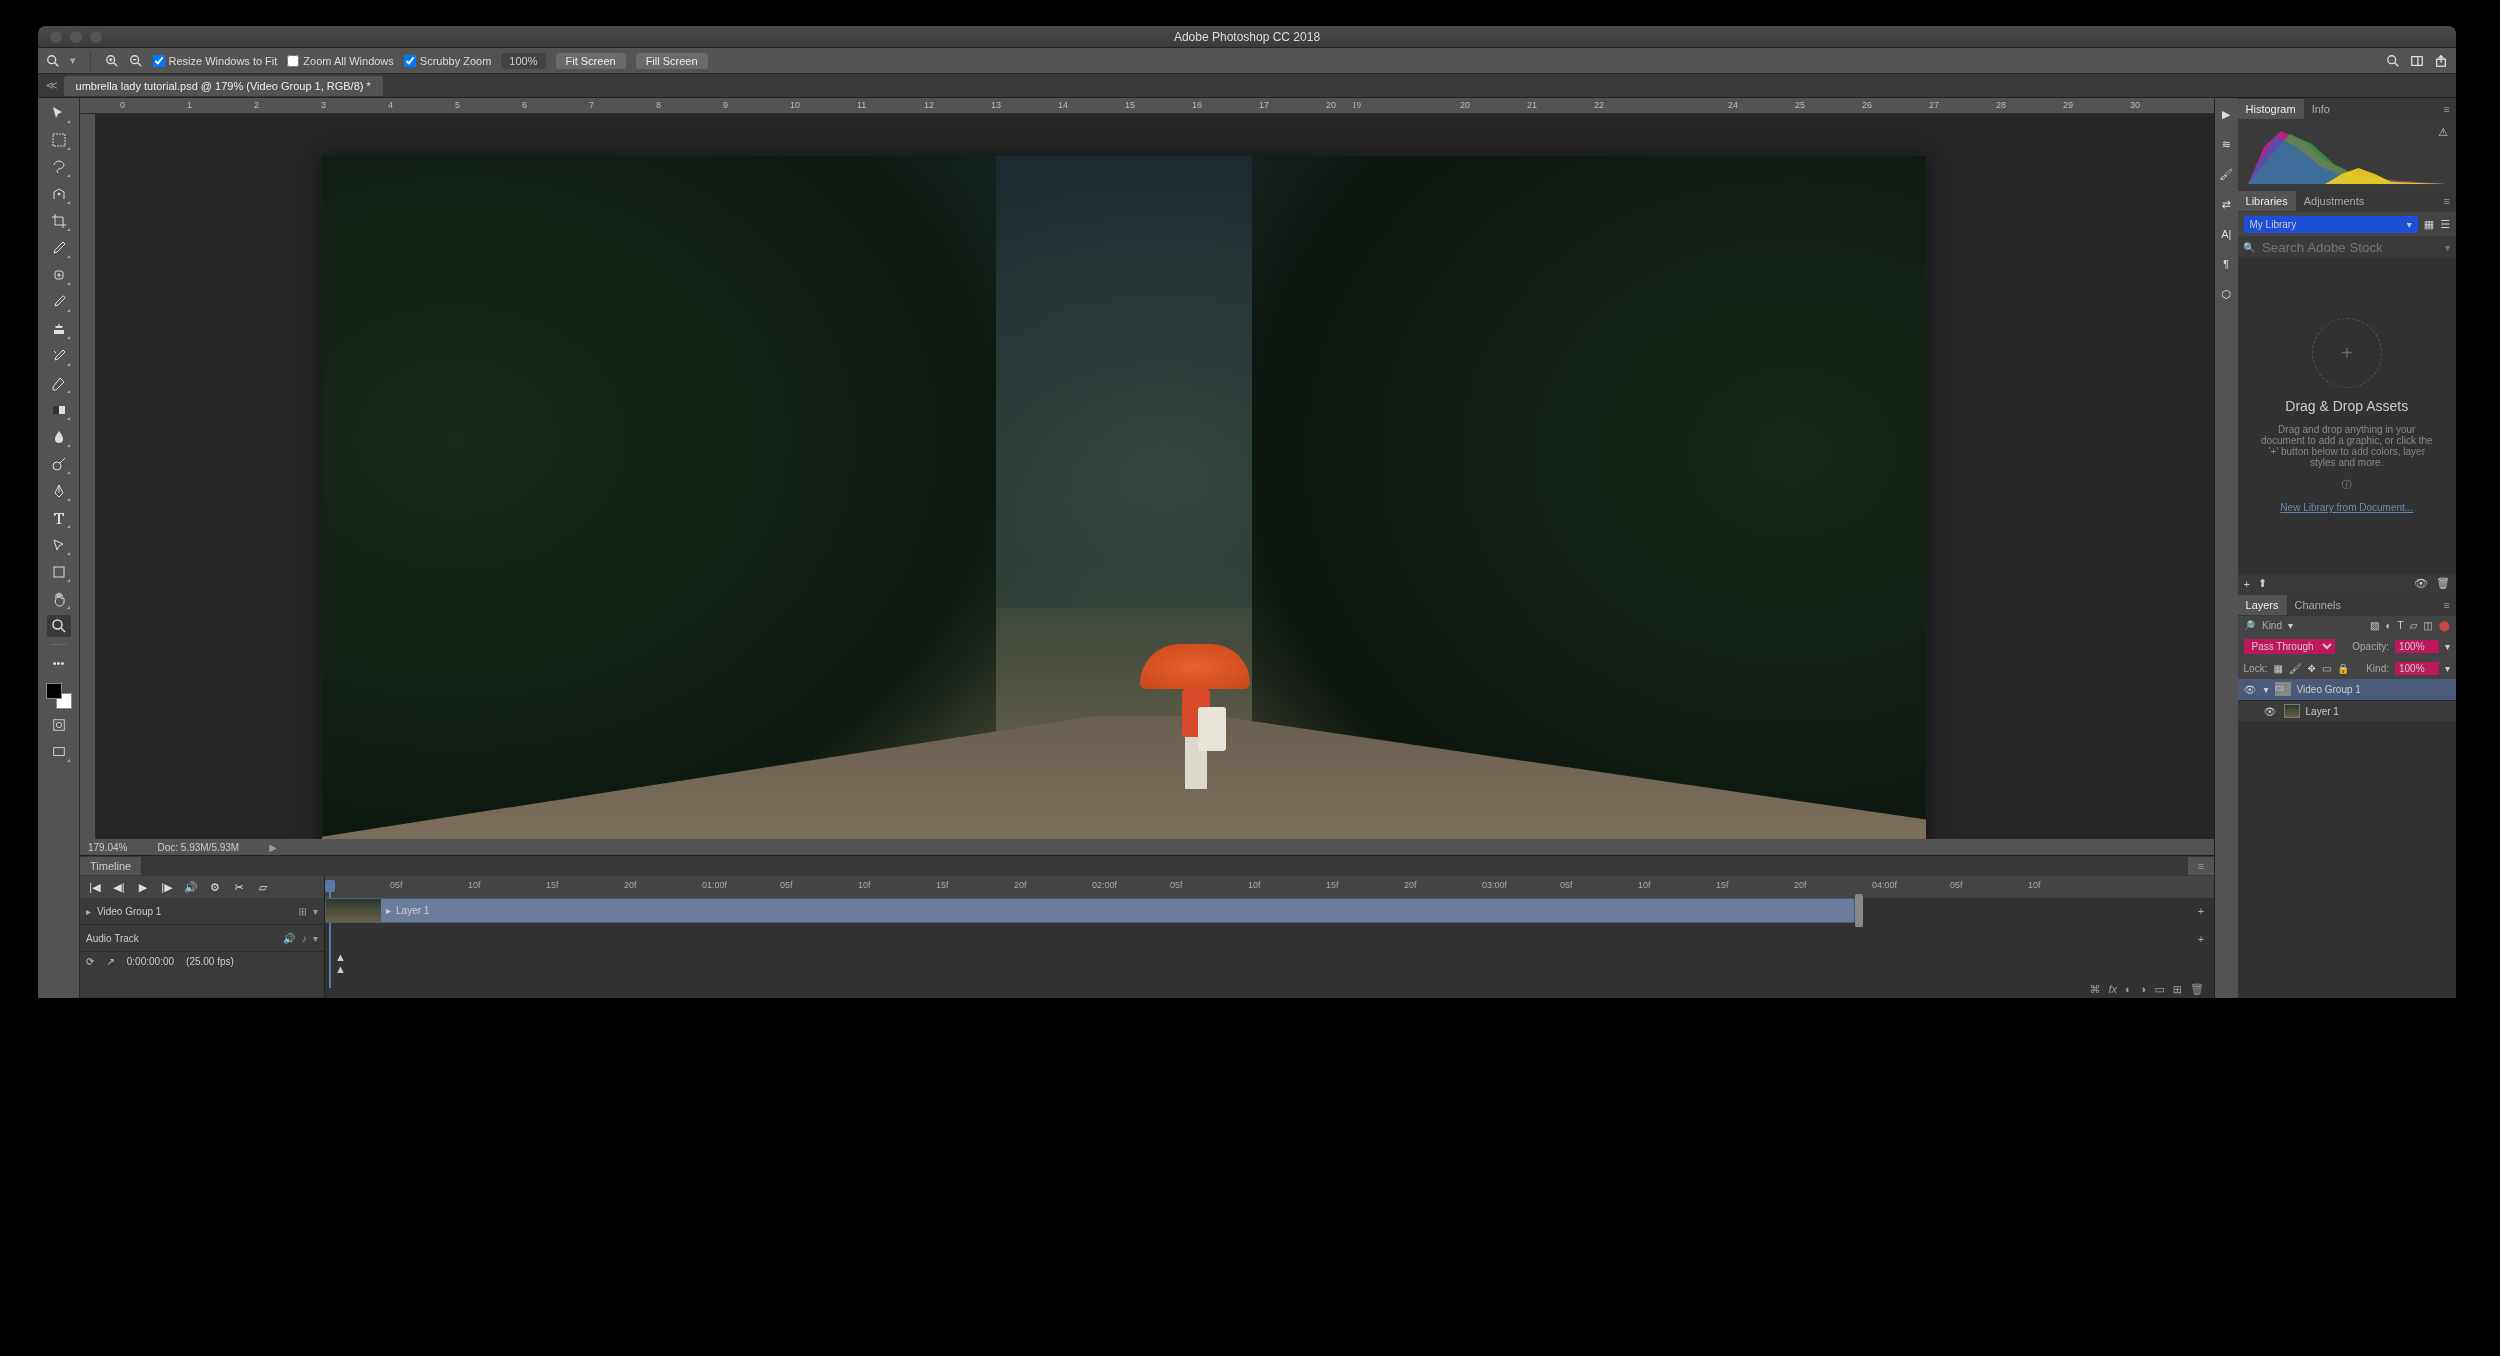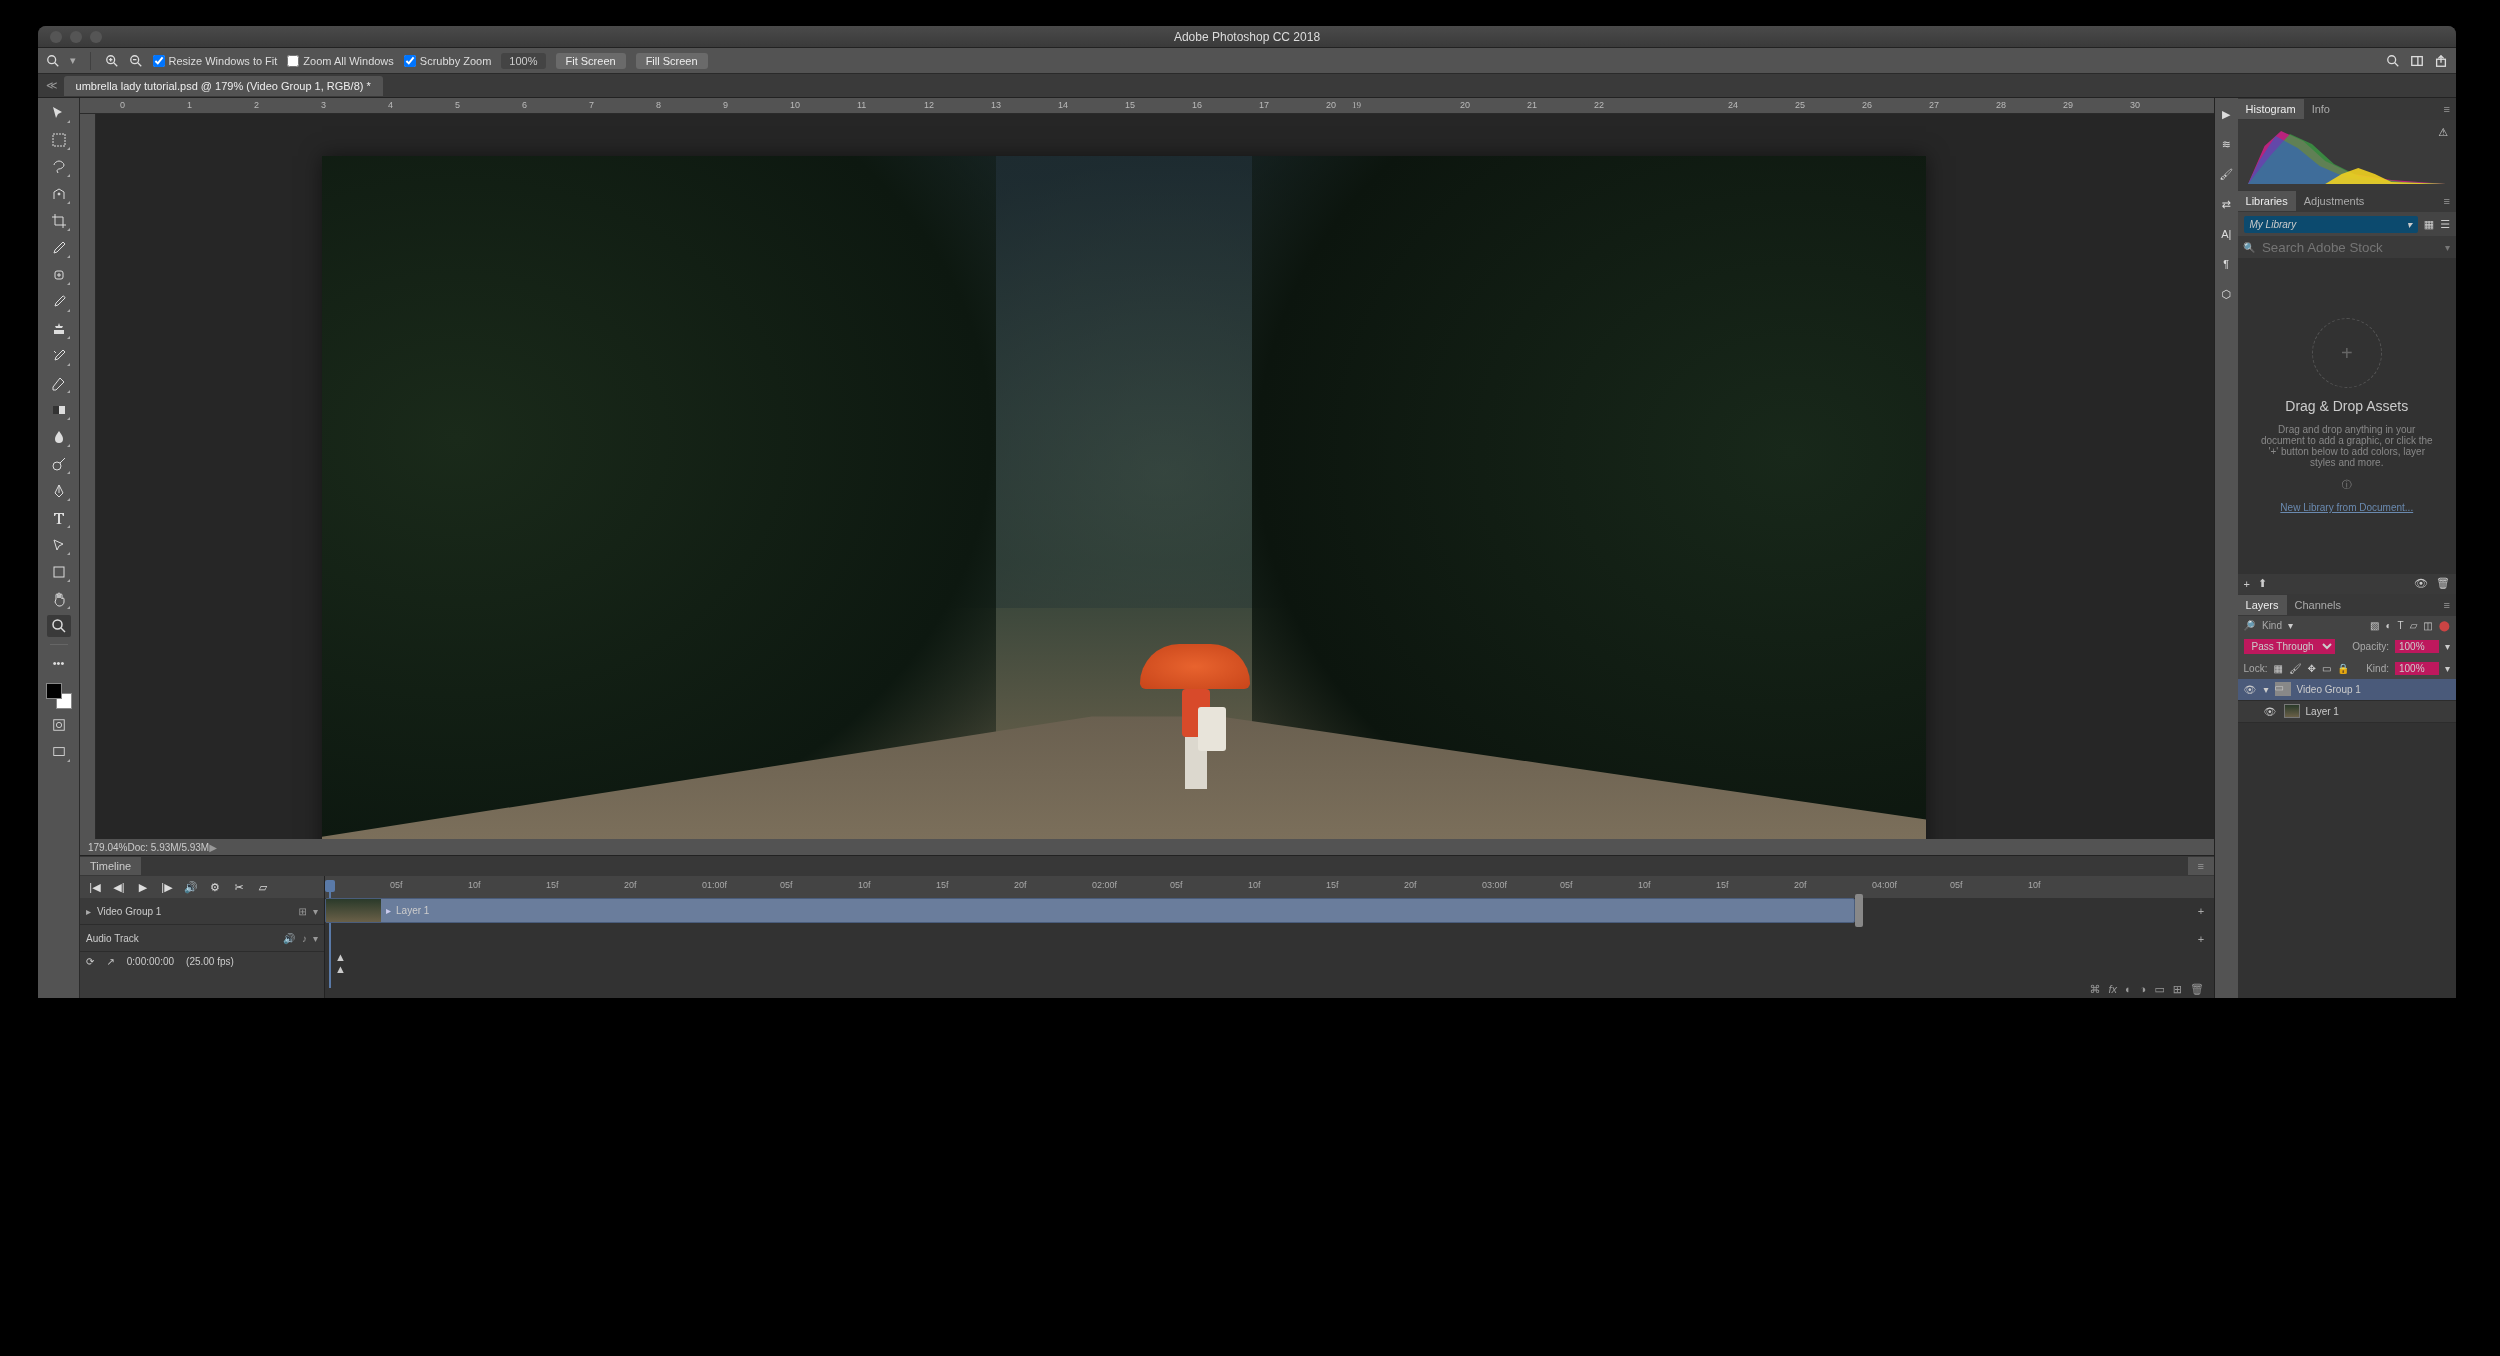--- a/index.html
+++ b/index.html
@@ -38,21 +38,21 @@
 .photo { position:absolute; left:226px; top:42px; width:1604px; height:904px; background:linear-gradient(180deg,#1a2835 0%,#2a3a3a 28%,#324238 45%,#6a614b 70%,#8a7a5e 100%); box-shadow:0 0 20px rgba(0,0,0,.5); overflow:hidden; }
 .mountain{position:absolute;left:30%;top:0;width:45%;height:50%;background:radial-gradient(ellipse at 50% 70%,#3a4a42,#1f2d2d 70%);opacity:.6;}
 .foliage-l{position:absolute;left:0;top:0;width:42%;height:78%;background:radial-gradient(ellipse at 20% 40%,#1a2a1a,#0d1810 70%,transparent);}
 .foliage-r{position:absolute;right:0;top:0;width:42%;height:82%;background:radial-gradient(ellipse at 80% 40%,#18281a,#0c150e 70%,transparent);}
 .road{position:absolute;left:0;bottom:0;width:100%;height:38%;background:linear-gradient(180deg,#6a6050,#9a8a6e);clip-path:polygon(0 100%,100% 100%,100% 30%,56% 0,48% 0,0 35%);}
 .umbrella{position:absolute;left:51%;top:54%;width:110px;height:45px;background:radial-gradient(ellipse,#e8632e,#c8451a);border-radius:55px 55px 8px 8px;}
 .person{position:absolute;left:53.4%;top:59%;width:35px;height:110px;}
 .torso{width:28px;height:48px;background:#d84a2a;border-radius:4px;margin:0 auto;}
 .bag{position:absolute;right:-12px;top:18px;width:28px;height:44px;background:#e8e4da;border-radius:3px;}
 .legs{width:22px;height:52px;background:#dcd8ce;margin:0 auto;}
-.status { height:16px; background:#535353; display:flex; align-items:center; padding:0 8px; font-size:10px; color:#ccc; }
+.status { height:16px; background:#535353; display:flex; align-items:center; padding:0 8px; font-size:10px; color:#ccc; gap:30px; }
 .status .arrow{color:#999;}
 .timeline { height:143px; background:#323232; border-top:1px solid #222; display:flex; flex-direction:column; }
 .tl-tab { height:20px; background:#383838; display:flex; align-items:center; }
 .tl-tab span { background:#535353; padding:3px 10px; font-size:11px; }
 .tl-tab .menu{margin-left:auto;padding-right:10px;color:#999;}
 .tl-ctrl { height:22px; background:#444; display:flex; align-items:center; padding:0 4px; gap:2px; }
 .tl-btn { width:22px; height:18px; display:flex; align-items:center; justify-content:center; color:#ddd; }
 .tl-body { flex:1; display:flex; }
 .tl-left { width:245px; background:#3a3a3a; border-right:1px solid #222; }
 .tl-right { flex:1; position:relative; background:#323232; overflow:hidden; }
@@ -75,21 +75,21 @@
 .pstrip .pi { width:18px;height:16px;color:#ddd;display:flex;align-items:center;justify-content:center; }
 .pmain { flex:1; display:flex; flex-direction:column; }
 .ptabs { height:22px; background:#383838; display:flex; align-items:center; font-size:11px; }
 .ptab { padding:4px 8px; color:#aaa; }
 .ptab.active { background:#535353; color:#eee; }
 .ptabs .menu{margin-left:auto;padding-right:6px;color:#999;}
 .histogram { height:70px; background:#3a3a3a; display:flex; align-items:flex-end; justify-content:center; padding:6px 10px; position:relative; }
 .histogram svg{width:100%;height:58px;}
 .histogram .warn{position:absolute;right:8px;top:6px;color:#ccc;font-size:11px;}
 .lib-bar{height:24px;background:#444;display:flex;align-items:center;padding:0 6px;gap:6px;}
-.lib-sel{flex:1;background:#0c4a6e;padding:3px 6px;font-size:10px;border-radius:2px;font-style:italic;}
+.lib-sel{flex:1;background:#1d4ed8;padding:3px 6px;font-size:10px;border-radius:2px;}
 .lib-search{height:22px;background:#3a3a3a;display:flex;align-items:center;padding:0 6px;gap:6px;color:#777;font-size:10px;}
 .lib-body{flex:1;background:#323232;display:flex;flex-direction:column;align-items:center;justify-content:center;padding:20px;text-align:center;color:#888;font-size:10px;gap:10px;}
 .lib-body .circle{width:70px;height:70px;border:1px dashed #555;border-radius:50%;display:flex;align-items:center;justify-content:center;color:#666;font-size:20px;}
 .lib-body .link{color:#6a8ab0;text-decoration:underline;}
 .lib-foot{height:20px;background:#3a3a3a;display:flex;align-items:center;padding:0 6px;gap:8px;}
 .layers-ctrl{background:#444;padding:4px 6px;display:flex;align-items:center;gap:6px;font-size:10px;}
 .layers-ctrl select,.layers-ctrl input{background:#be185d;border:none;color:#ccc;font-size:10px;padding:1px 4px;}
 .layers-ctrl .lbl{color:#aaa;}
 .layers-ctrl .sp{flex:1;}
 .layer-row{height:22px;background:#3a3a3a;display:flex;align-items:center;padding:0 6px;gap:6px;font-size:10px;border-bottom:1px solid #2c2c2c;}

